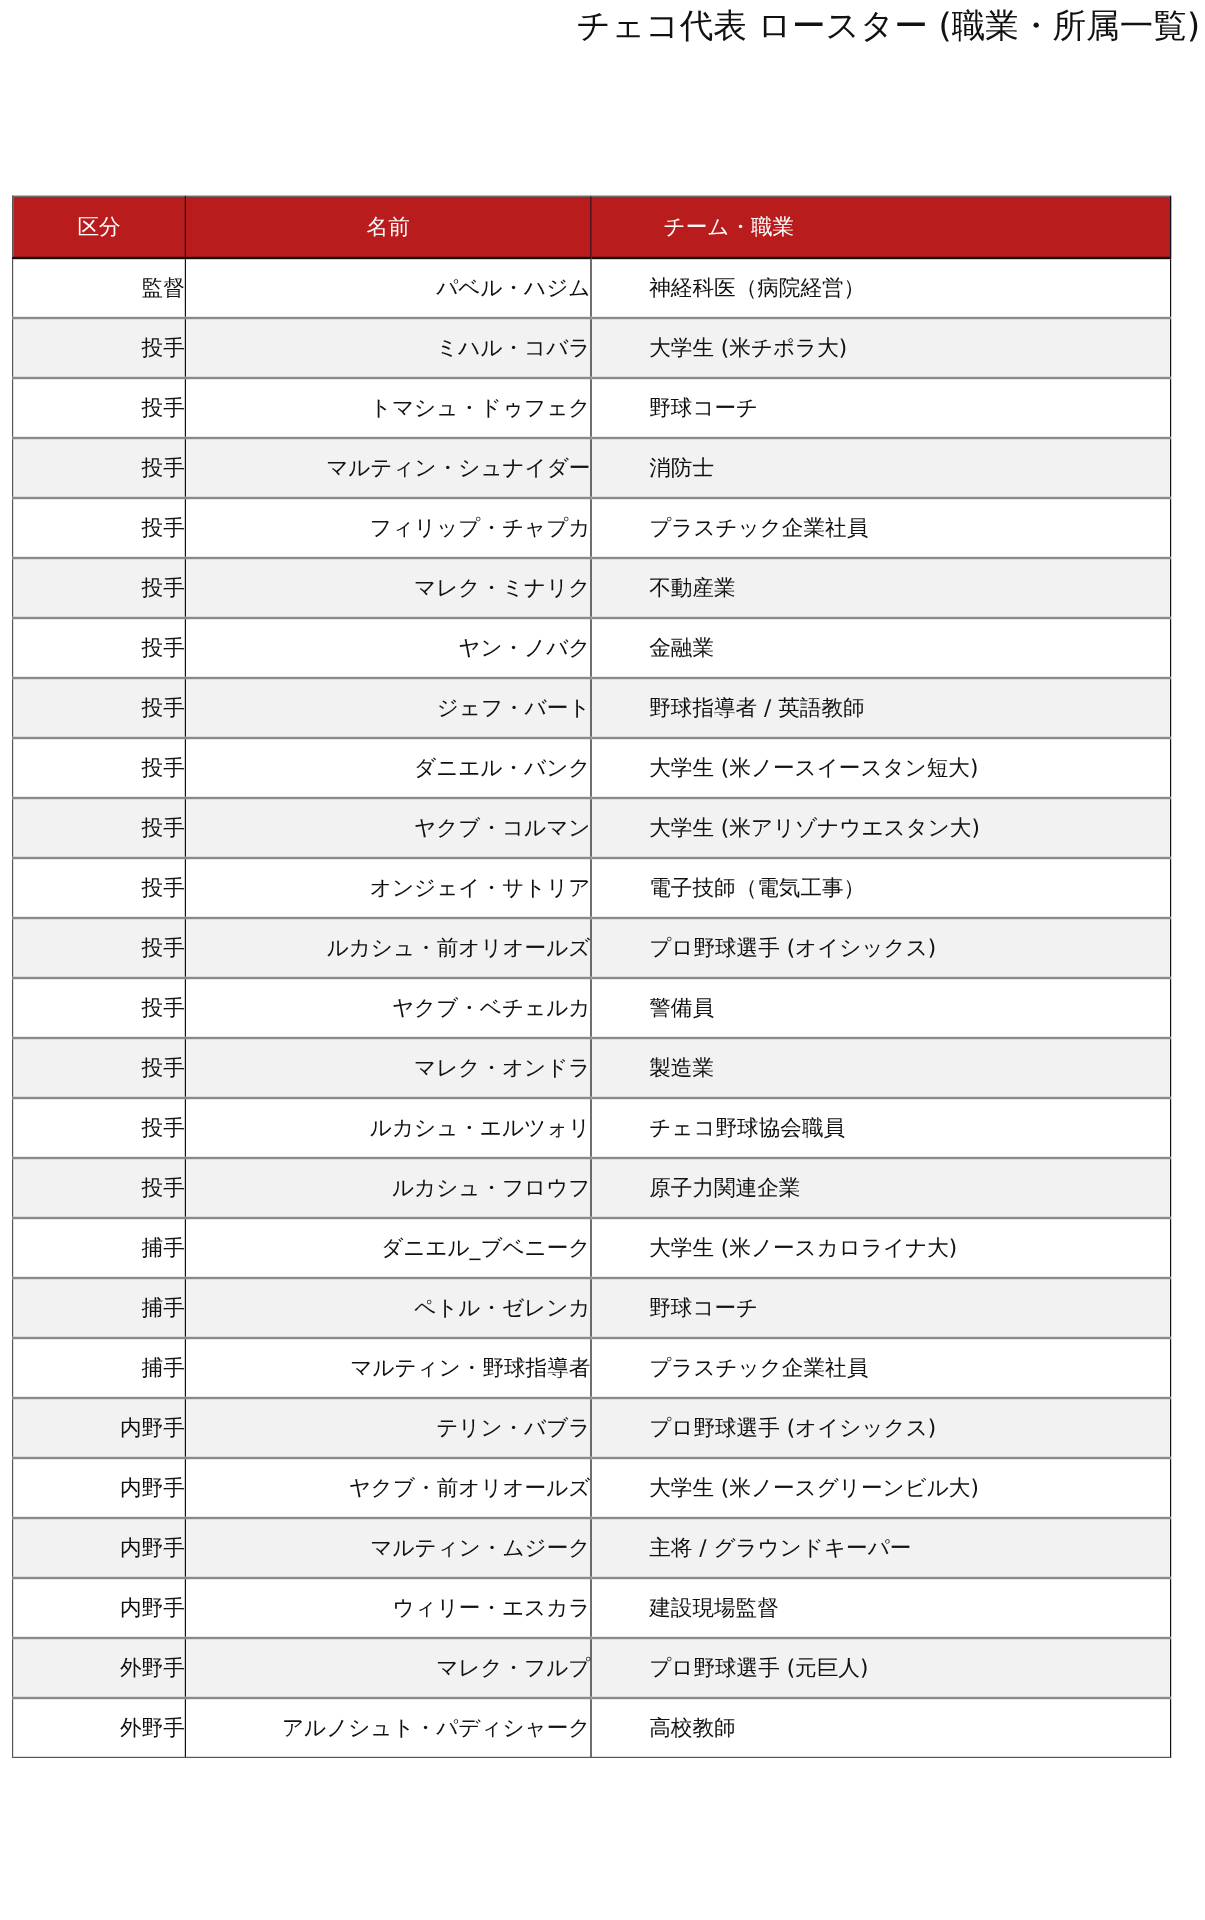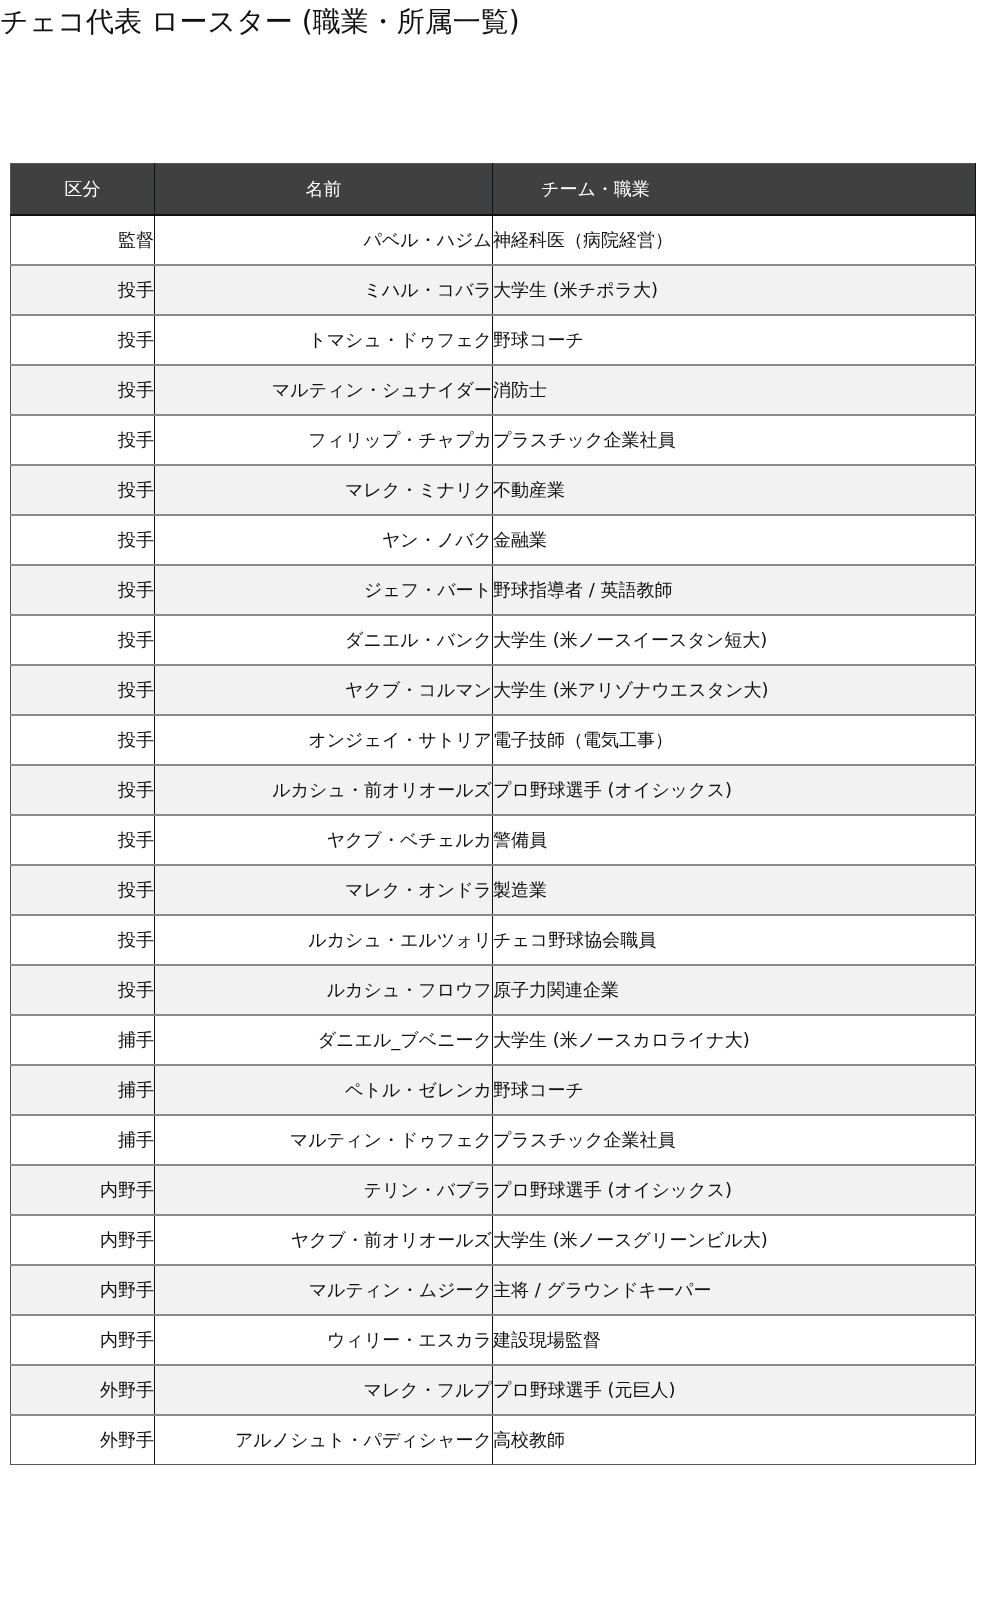--- a/index.html
+++ b/index.html
@@ -12,72 +12,74 @@
     height: 1600px;
     position: relative;
     font-family: "DejaVu Sans", "Liberation Sans", sans-serif;
     color: #111111;
   }
   .title {
     position: absolute;
     top: 2px;
     left: 0;
     width: 984px;
-    text-align: left;
+    text-align: right;
     font-size: 28px;
     line-height: 40px;
     color: #111111;
     margin: 0;
     font-weight: normal;
+    padding-left: 16px;
   }
   .roster {
     position: absolute;
     left: 10px;
     top: 163px;
     width: 965px;
     border-collapse: collapse;
     table-layout: fixed;
     border: 1.5px solid #555555;
   }
   .roster col.c1 { width: 144px; }
   .roster col.c2 { width: 338px; }
   .roster col.c3 { width: 483px; }
   .roster thead th {
-    background: #404040;
+    background: #b91c1c;
     color: #ffffff;
     font-weight: normal;
     font-size: 18px;
     height: 50px;
     padding: 0;
     border-right: 1.5px solid #0a0f1e;
     border-bottom: 2px solid #111111;
   }
   .roster thead th.h3 {
     text-align: left;
-    padding-left: 48px;
+    padding-left: 60px;
     font-family: Liberation Serif, serif;
   }
   .roster tbody td {
     height: 48px;
     padding: 0;
     font-size: 18px;
     border-bottom: 2px solid #8a8a8a;
     border-right: 1.5px solid #111111;
   }
   .roster tbody tr:nth-child(even) td {
     background: #f2f2f2;
   }
   .roster tbody tr:nth-child(odd) td {
     background: #ffffff;
   }
   .roster td.cat, .roster td.name {
     text-align: right;
   }
   .roster td.job {
     text-align: left;
+    padding-left: 48px;
   }
   .roster tbody tr:last-child td {
     border-bottom: 1.5px solid #555555;
   }
 </style>
 </head>
 <body>
 
 <h1 class="title">チェコ代表 ロースター (職業・所属一覧)</h1>
 
@@ -180,21 +182,21 @@
         <td class="name">ダニエル_ブベニーク</td>
         <td class="job">大学生 (米ノースカロライナ大)</td>
       </tr>
       <tr>
         <td class="cat">捕手</td>
         <td class="name">ペトル・ゼレンカ</td>
         <td class="job">野球コーチ</td>
       </tr>
       <tr>
         <td class="cat">捕手</td>
-        <td class="name">マルティン・ドゥフェク</td>
+        <td class="name">マルティン・野球指導者</td>
         <td class="job">プラスチック企業社員</td>
       </tr>
       <tr>
         <td class="cat">内野手</td>
         <td class="name">テリン・バブラ</td>
         <td class="job">プロ野球選手 (オイシックス)</td>
       </tr>
       <tr>
         <td class="cat">内野手</td>
         <td class="name">ヤクブ・前オリオールズ</td>

